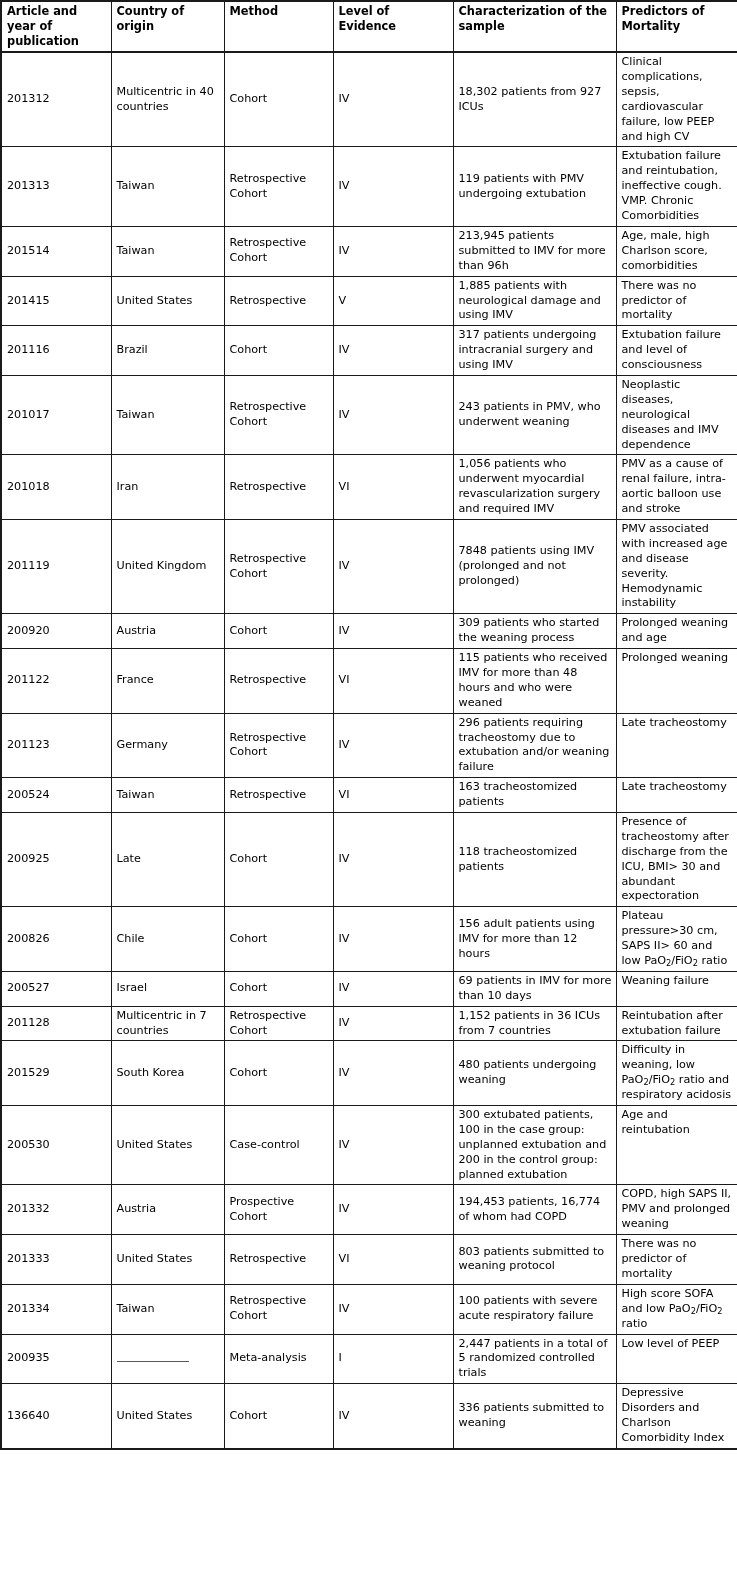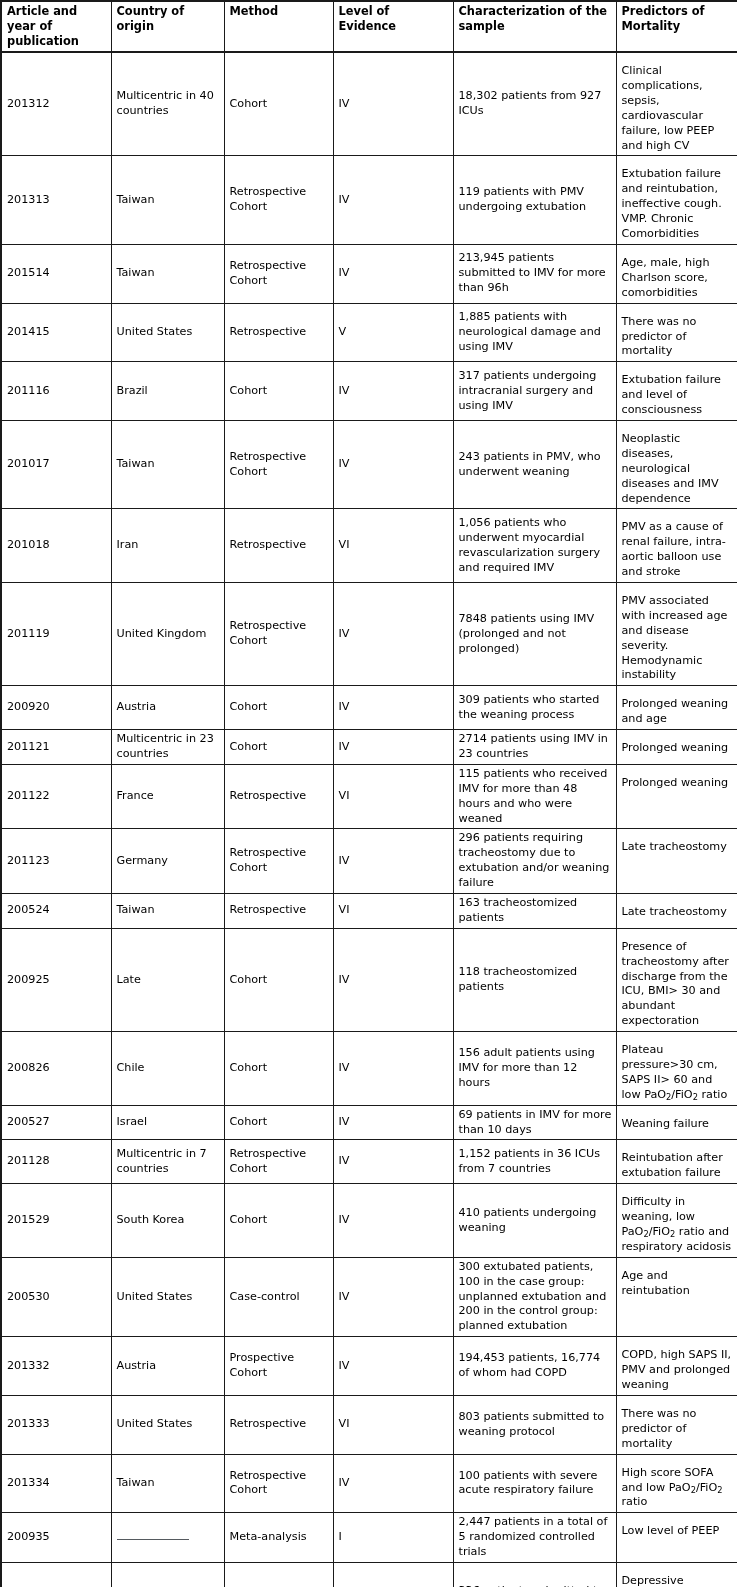--- a/index.html
+++ b/index.html
@@ -39,21 +39,21 @@
   }
   #evidence-table thead th {
     font-weight: bold;
     vertical-align: top;
     font-size: 11.4px;
     line-height: 1.32;
     border-bottom: 2.5px solid #1a1a1a;
   }
   #evidence-table td.pred {
     vertical-align: top;
-    padding-top: 11px;
+    padding-top: 2px;
   }
   #evidence-table tbody tr td {
     border-top: 1.5px solid #1a1a1a;
     border-bottom: 1.5px solid #1a1a1a;
   }
   .blank-rule {
     display: inline-block;
     width: 72px;
     border-bottom: 1.4px solid #555a5f;
     height: 0.85em;
@@ -154,28 +154,20 @@
       </tr>
       <tr>
         <td>200920</td>
         <td>Austria</td>
         <td>Cohort</td>
         <td>IV</td>
         <td>309 patients who started the weaning process</td>
         <td class="pred">Prolonged weaning and age</td>
       </tr>
       <tr>
-        <td>201121</td>
-        <td>Multicentric in 23 countries</td>
-        <td>Cohort</td>
-        <td>IV</td>
-        <td>2714 patients using IMV in 23 countries</td>
-        <td class="pred">Prolonged weaning</td>
-      </tr>
-      <tr>
         <td>201122</td>
         <td>France</td>
         <td>Retrospective</td>
         <td>VI</td>
         <td>115 patients who received IMV for more than 48 hours and who were weaned</td>
         <td class="pred">Prolonged weaning</td>
       </tr>
       <tr>
         <td>201123</td>
         <td>Germany</td>
@@ -222,21 +214,21 @@
         <td>Retrospective Cohort</td>
         <td>IV</td>
         <td>1,152 patients in 36 ICUs from 7 countries</td>
         <td class="pred">Reintubation after extubation failure</td>
       </tr>
       <tr>
         <td>201529</td>
         <td>South Korea</td>
         <td>Cohort</td>
         <td>IV</td>
-        <td>410 patients undergoing weaning</td>
+        <td>480 patients undergoing weaning</td>
         <td class="pred">Difficulty in weaning, low PaO<sub>2</sub>/FiO<sub>2</sub> ratio and respiratory acidosis</td>
       </tr>
       <tr>
         <td>200530</td>
         <td>United States</td>
         <td>Case-control</td>
         <td>IV</td>
         <td>300 extubated patients, 100 in the case group: unplanned extubation and 200 in the control group: planned extubation</td>
         <td class="pred">Age and reintubation</td>
       </tr>

